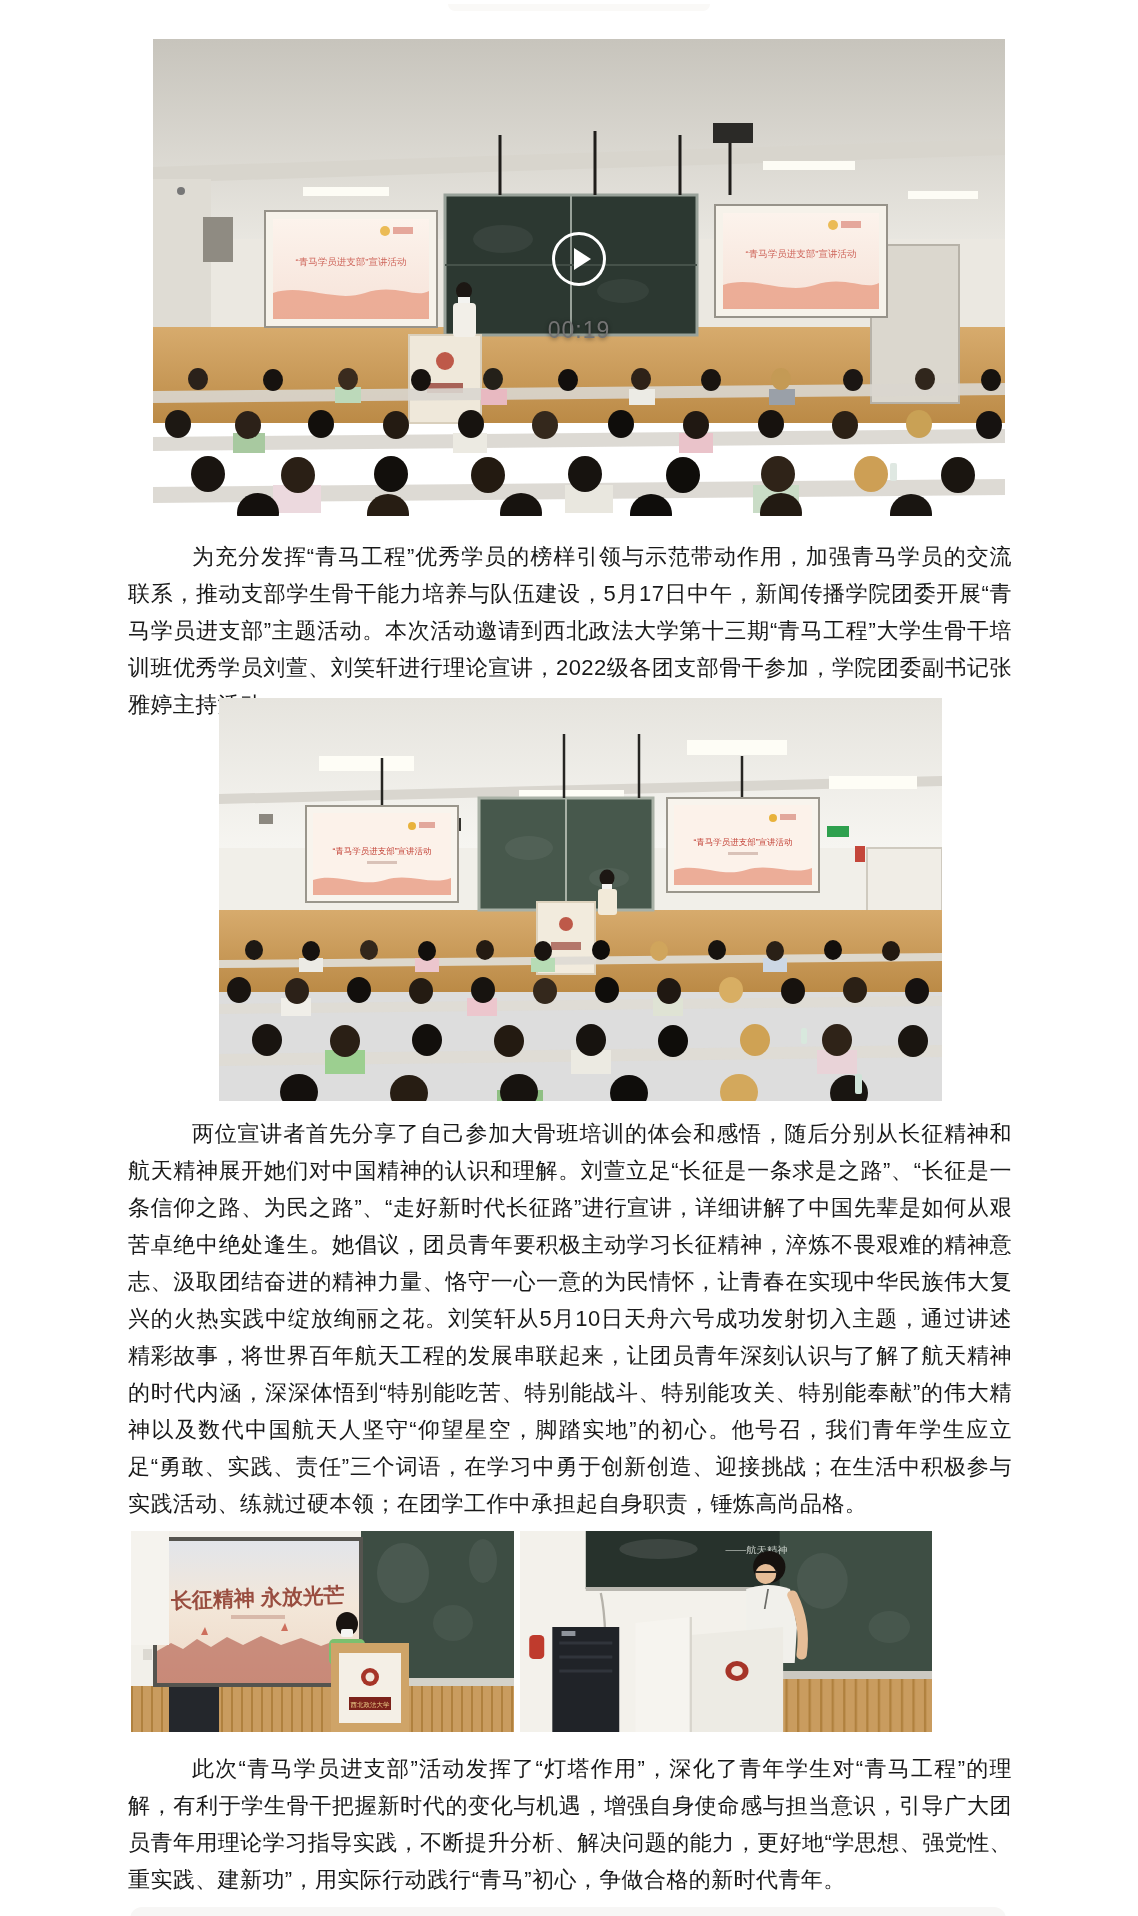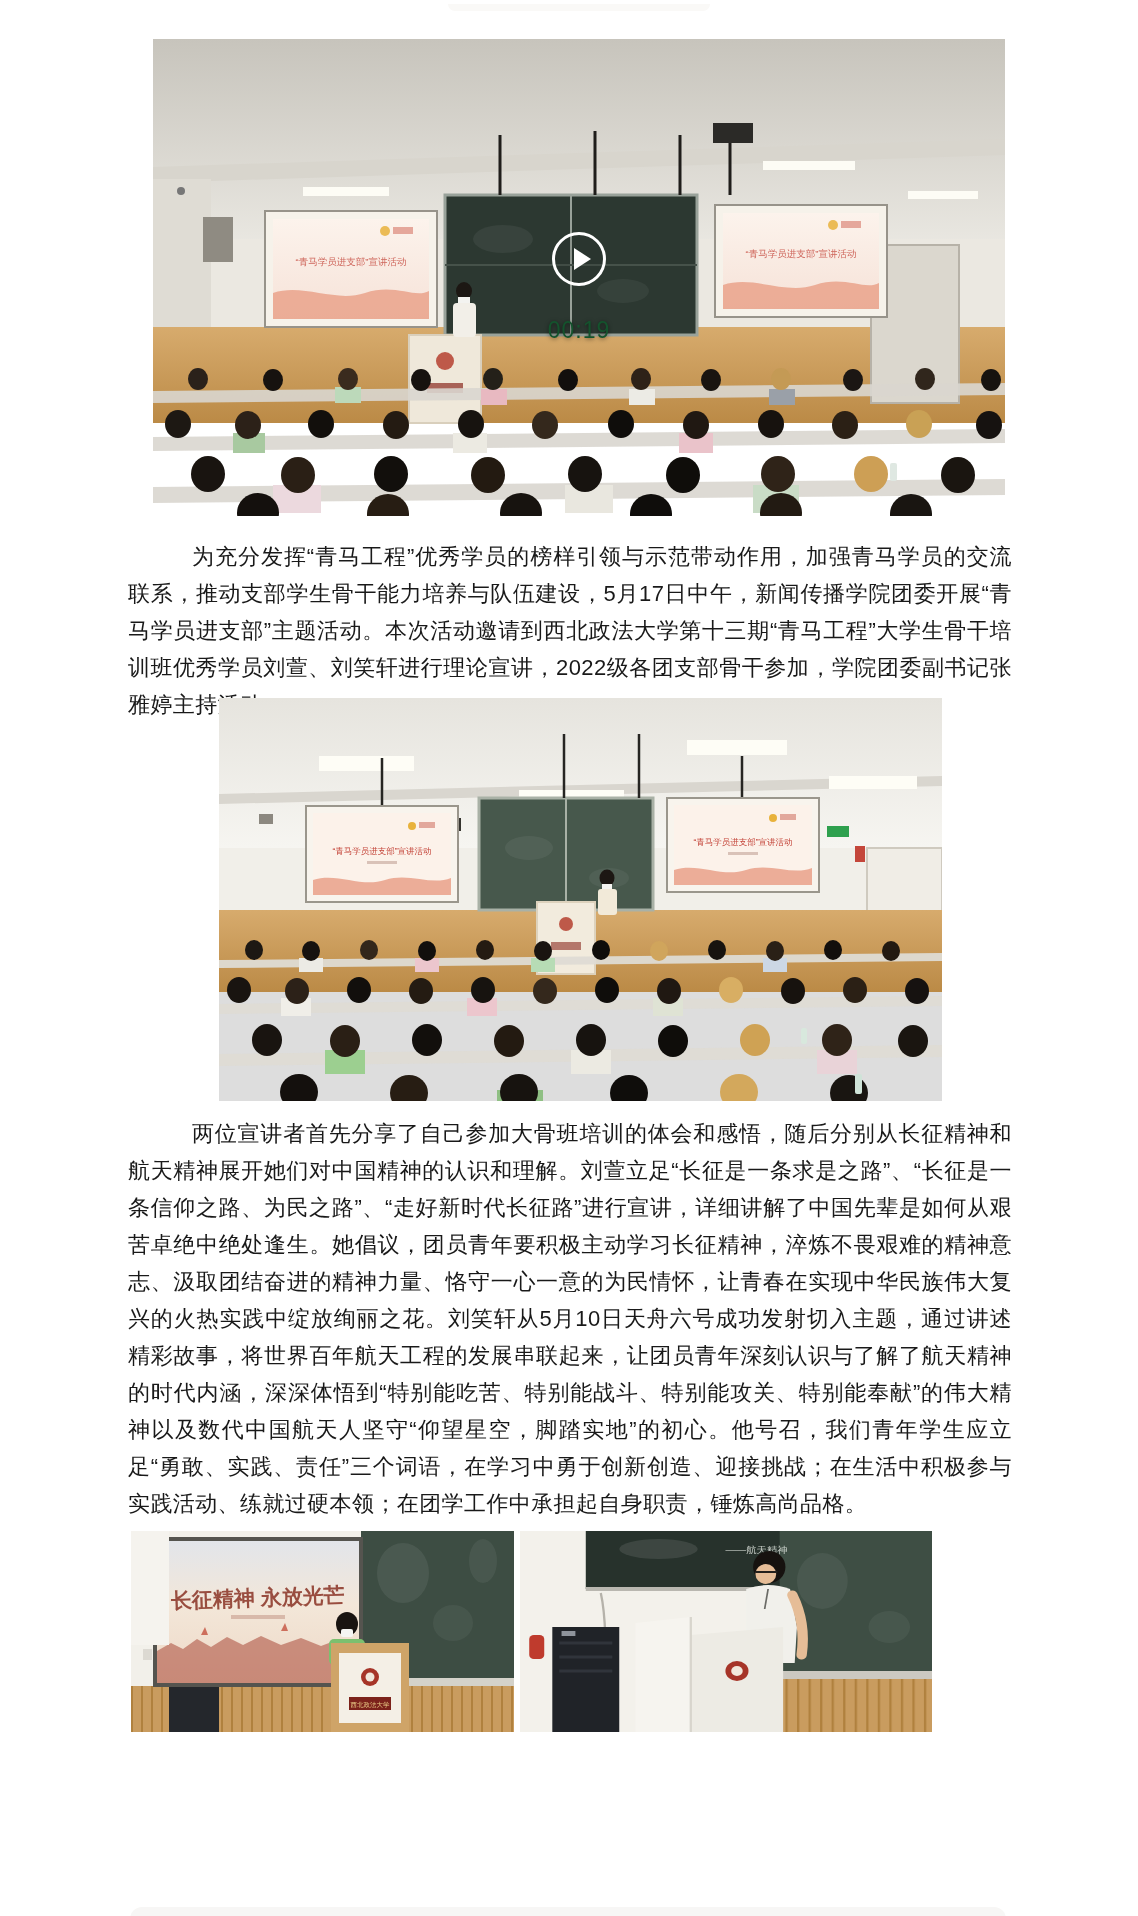--- a/index.html
+++ b/index.html
@@ -10,21 +10,21 @@
   .para{position:absolute;left:128px;width:884px;font-size:22px;line-height:37px;color:#191919;
         text-align:justify;letter-spacing:.4px;text-indent:64px;word-break:break-all}
   .photo{position:absolute;overflow:hidden;background:#ddd}
   .photo svg{display:block;width:100%;height:100%}
   .video-wrap{position:absolute;left:153px;top:35px;width:852px;height:477px}
   .video-wrap .scene{position:absolute;inset:0}
   .playwrap{position:absolute;left:50%;top:193px;transform:translateX(-50%);width:54px;height:54px;
             border:3px solid #fff;border-radius:50%;display:flex;align-items:center;justify-content:center;
             background:rgba(25,25,25,.10);cursor:pointer}
   .playtri{width:0;height:0;border-left:17px solid #fff;border-top:11px solid transparent;border-bottom:11px solid transparent;margin-left:6px}
-  .vtime{position:absolute;left:50%;top:278px;transform:translateX(-50%);color:#14532d;font-size:23px;
+  .vtime{position:absolute;left:50%;top:278px;transform:translateX(-50%);color:#737373;font-size:23px;
          letter-spacing:1px;text-shadow:0 1px 4px rgba(0,0,0,.55)}
   .bottomband{position:absolute;left:130px;top:1903px;width:876px;height:13px;background:#f7f6f5;border-radius:12px 12px 0 0}
 </style>
 </head>
 <body>
 
 <div class="page">
 
   <div class="toptab"></div>
 
@@ -402,16 +402,17 @@
       <g>
         <polygon points="100,92 148,86 148,201 100,201" fill="#f6f4ef"></polygon>
         <polygon points="148,104 228,96 228,201 148,201" fill="#edebe4"></polygon>
         <line x1="148" y1="86" x2="148" y2="201" stroke="#d8d5cd" stroke-width="2"></line>
         <circle cx="188" cy="140" r="10" fill="#a63428"></circle>
         <circle cx="188" cy="140" r="5" fill="#f2e8dc"></circle>
       </g>
     </svg>
   </div>
 
+  <p class="para" style="top:1746px">此次“青马学员进支部”活动发挥了“灯塔作用”，深化了青年学生对“青马工程”的理解，有利于学生骨干把握新时代的变化与机遇，增强自身使命感与担当意识，引导广大团员青年用理论学习指导实践，不断提升分析、解决问题的能力，更好地“学思想、强党性、重实践、建新功”，用实际行动践行“青马”初心，争做合格的新时代青年。</p>
 
   <div class="bottomband"></div>
 
 </div>
 
 </body></html>

